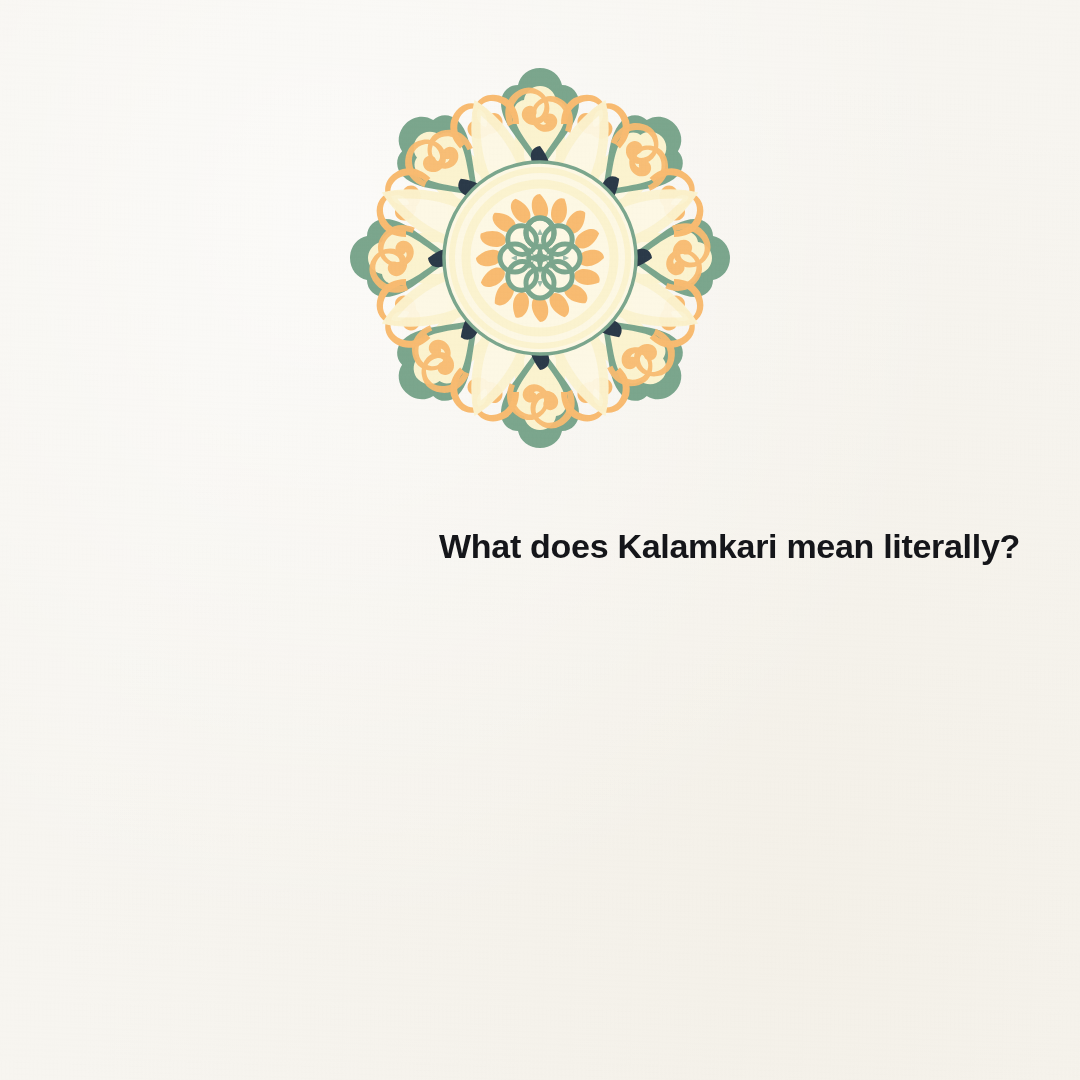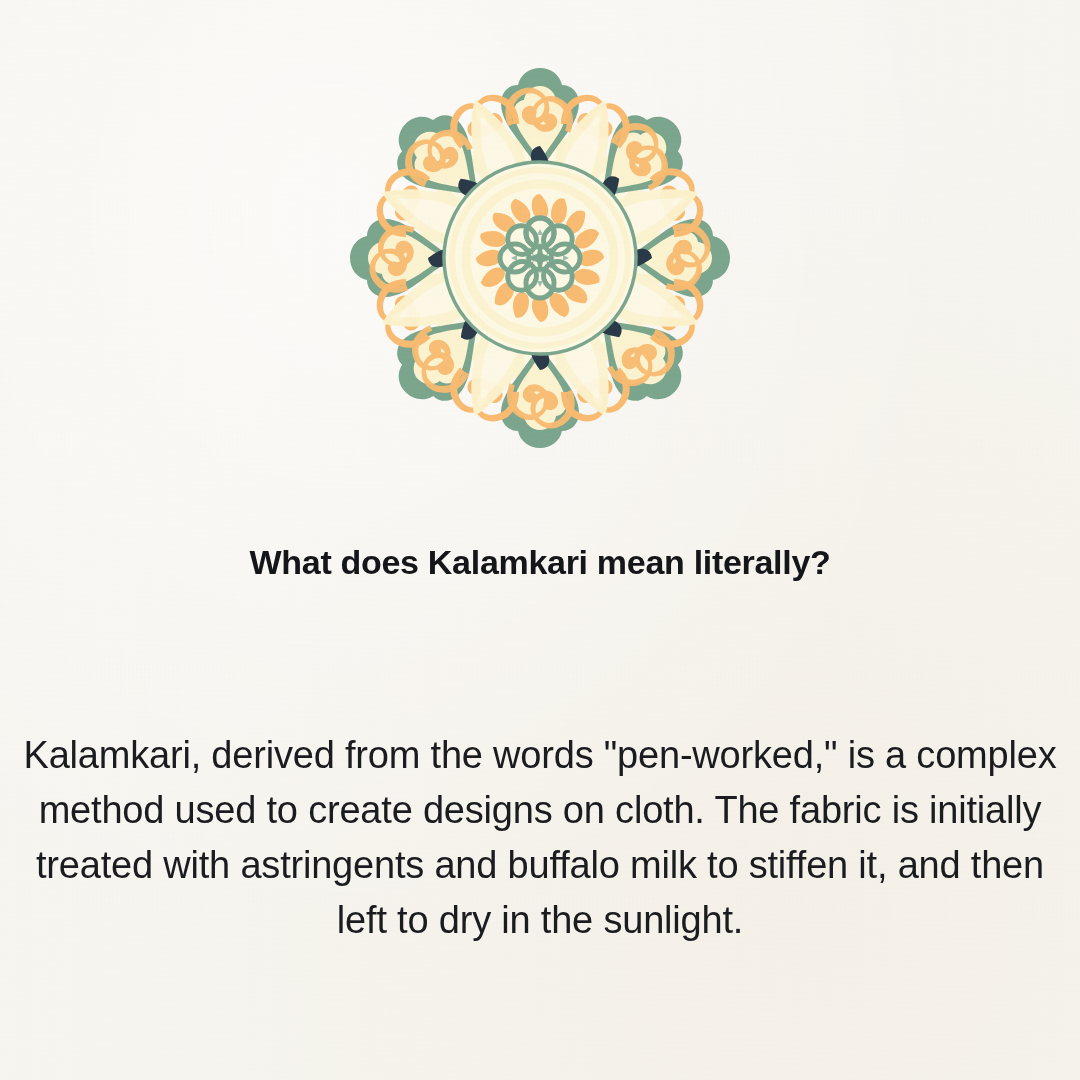--- a/index.html
+++ b/index.html
@@ -36,22 +36,22 @@
   }
   .mandala-wrap svg {
     display: block;
     width: 460px;
     height: 460px;
   }
   .headline {
     position: absolute;
     left: 0;
     right: 0;
-    top: 519px;
-    text-align: center;
+    top: 503px;
+    text-align: right;
     font-size: 34px;
     line-height: 1.2;
     font-weight: 700;
     letter-spacing: -0.3px;
     color: #15161a;
     font-family: "Liberation Sans", sans-serif;
     padding: 0 60px;
     box-sizing: border-box;
   }
   .body-copy {
@@ -267,16 +267,15 @@
             <path d="M201,230 l6,3 v-6 Z"></path>
             <path d="M259,230 l-6,3 v-6 Z"></path>
           </g>
         </g>
       </g>
     </svg>
   </div>
 
   <h1 class="headline">What does Kalamkari mean literally?</h1>
 
-  <p class="body-copy">Kalamkari, derived from the words "pen-worked," is a complex method used to create designs on cloth. The fabric is initially treated with astringents and buffalo milk to stiffen it, and then left to dry in the sunlight.</p>
 
   <div class="grain"></div>
 </div>
 
 </body></html>

